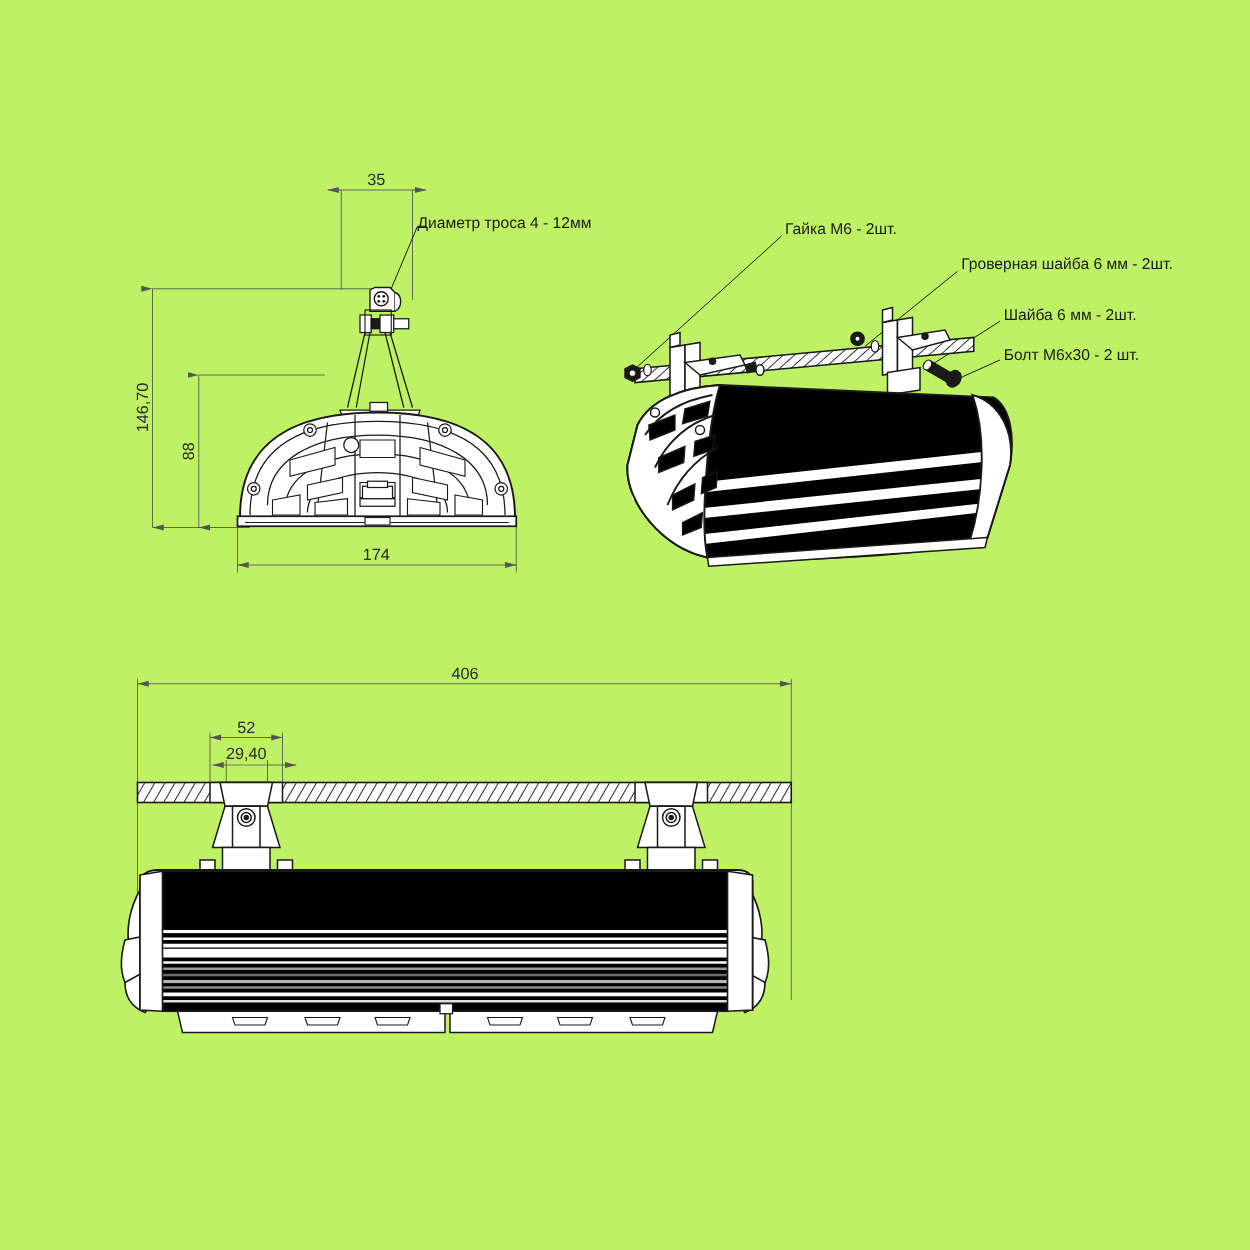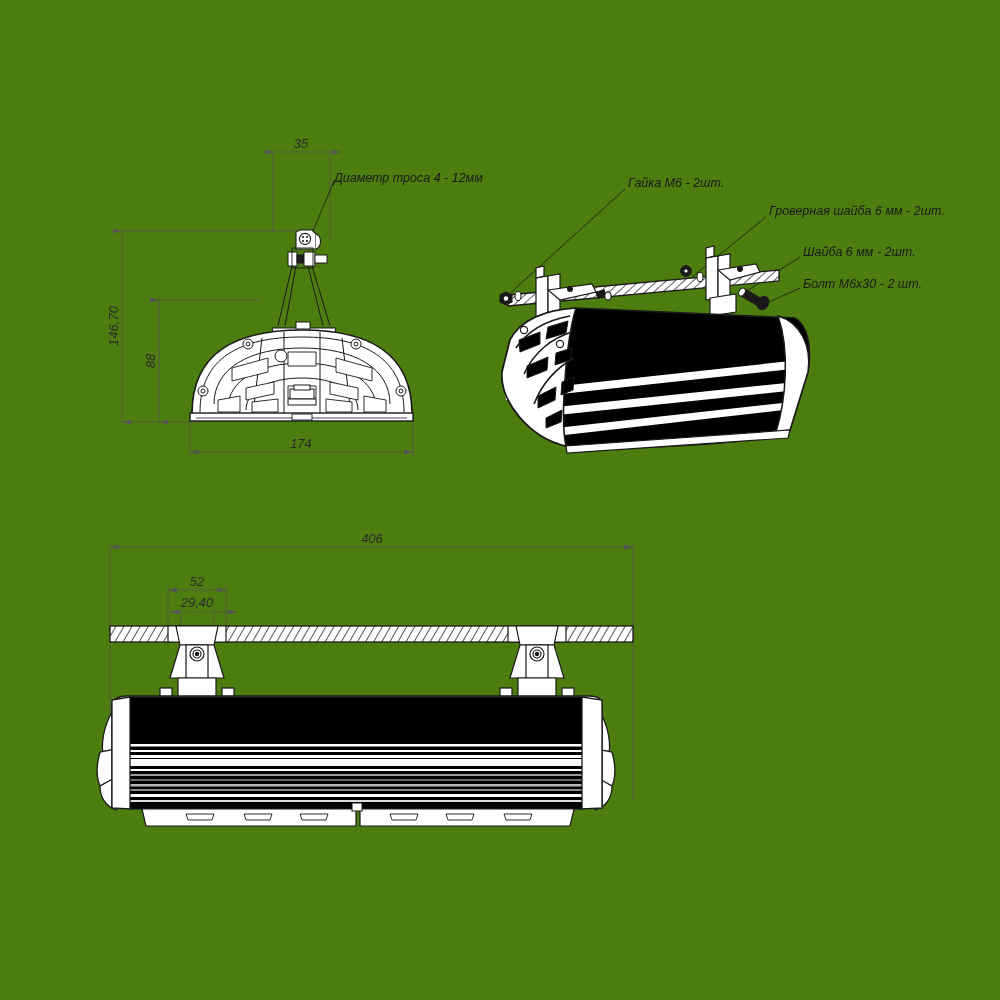--- a/index.html
+++ b/index.html
@@ -1,18 +1,18 @@
 <!DOCTYPE html>
 <html><head>
 <meta charset="utf-8">
 <style>
   html,body{margin:0;padding:0;background:#ffffff;}
   body{width:1000px;height:1000px;overflow:hidden;
        font-family:"Liberation Sans", sans-serif;color:#1a1a1a;}
-  #stage{position:relative;width:1000px;height:1000px;background:#4d7c0f;font-style:italic;}
+  #stage{position:relative;width:1000px;height:1000px;background:#bef264;}
   svg.layer{position:absolute;left:0;top:0;width:1000px;height:1000px;}
   .dimtext{font-family:"Liberation Sans", sans-serif;font-size:13px;fill:#2b2b2b;}
   .labeltext{font-family:"Liberation Sans", sans-serif;font-size:12.5px;fill:#1a1a1a;}
   .vtext{font-family:"Liberation Sans", sans-serif;font-size:13px;fill:#2b2b2b;}
 </style>
 </head>
 <body>
 
 <div id="stage">
 

